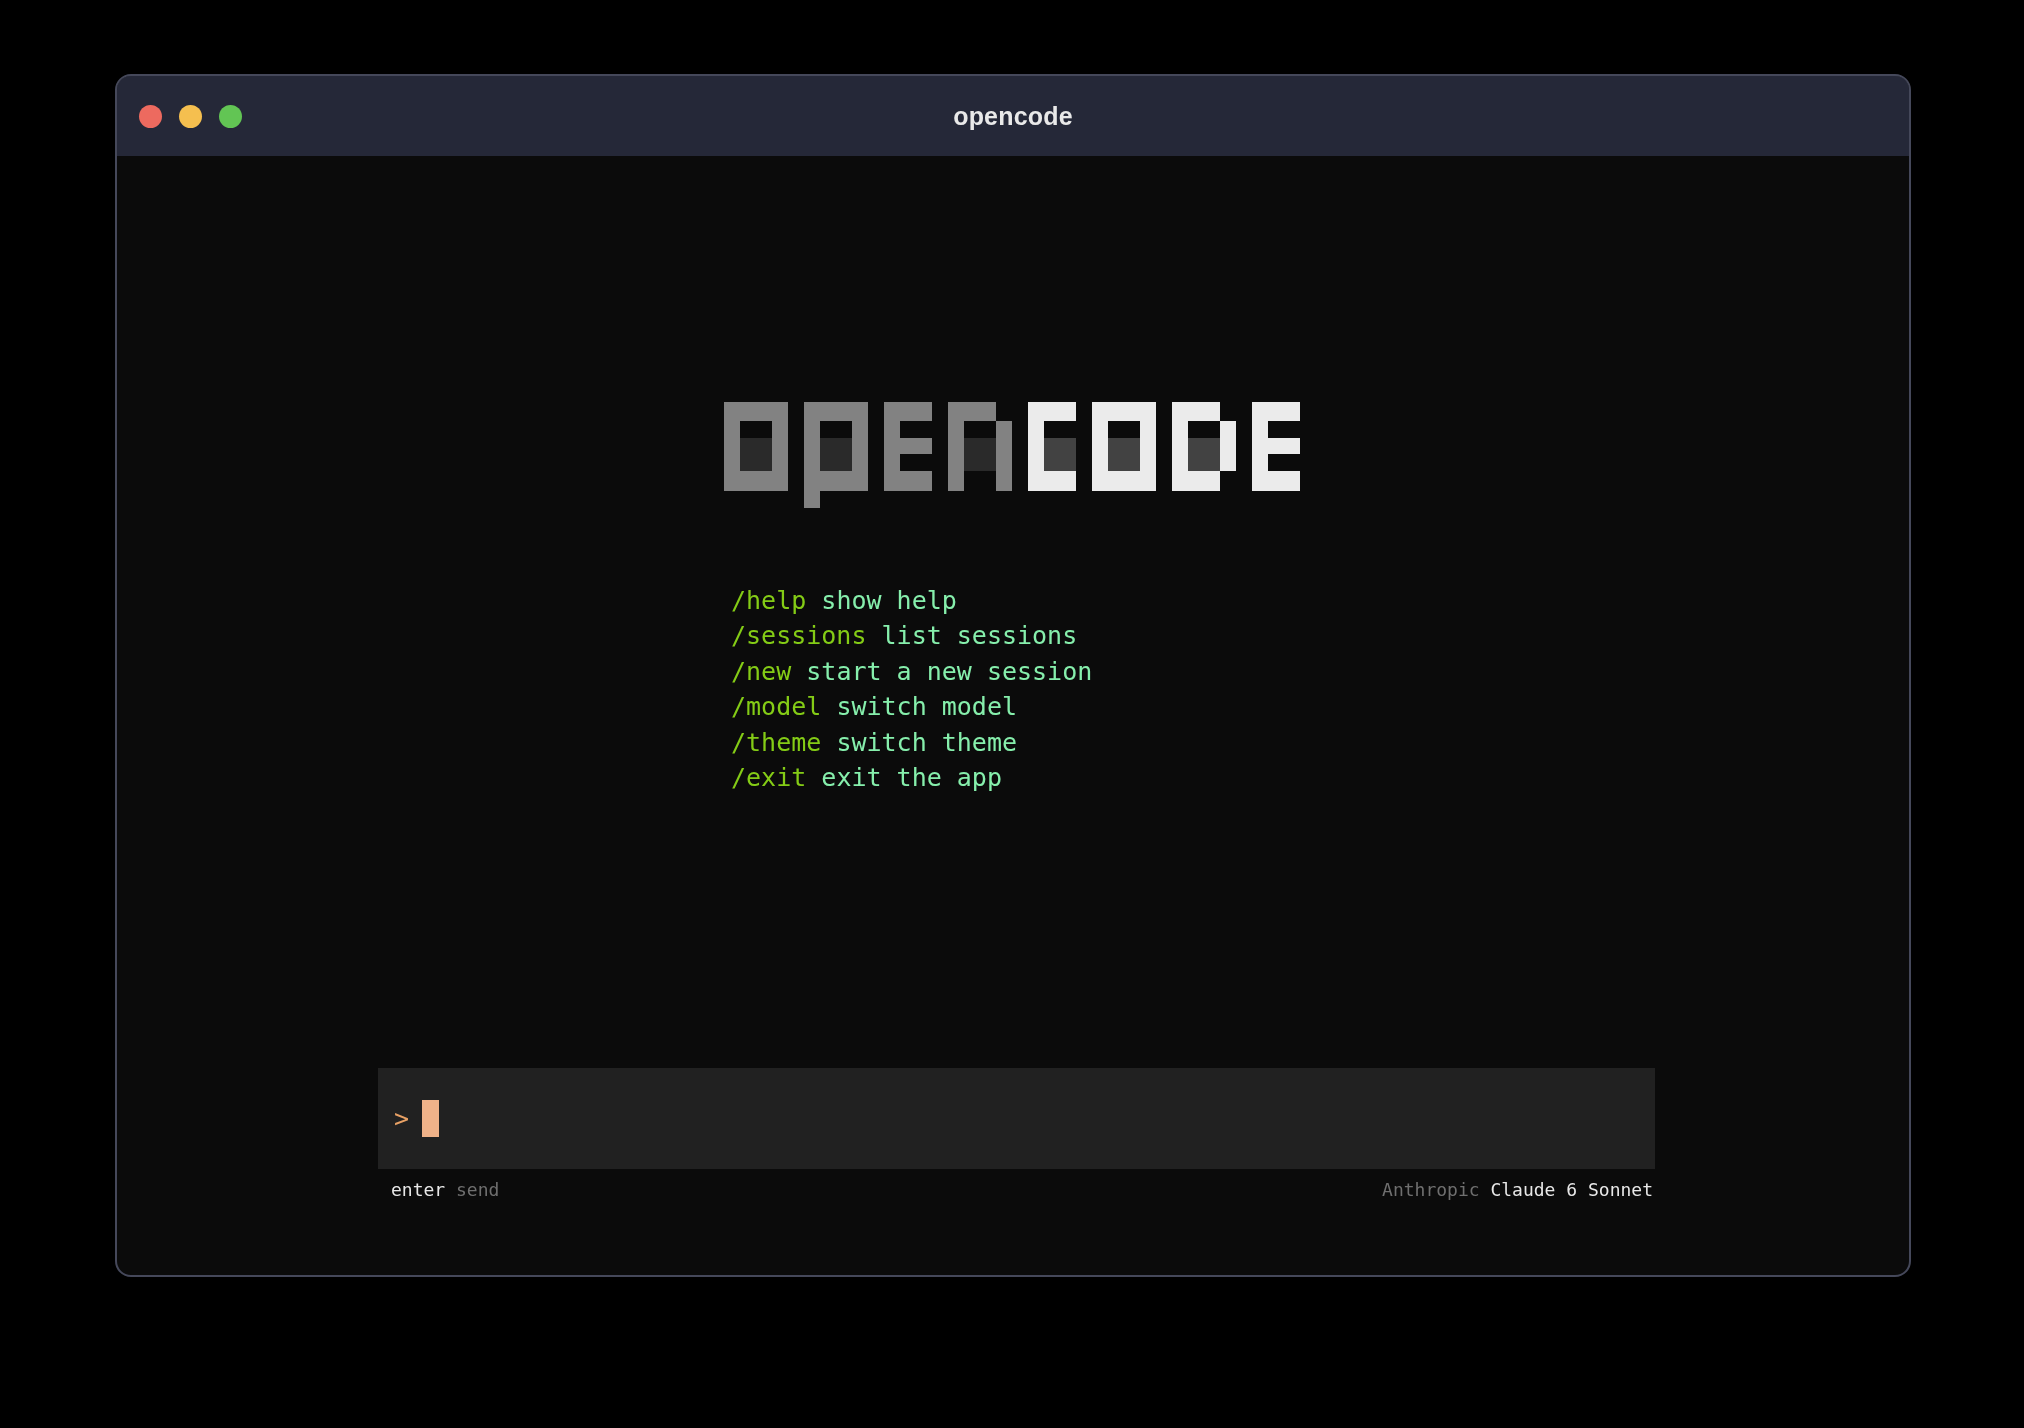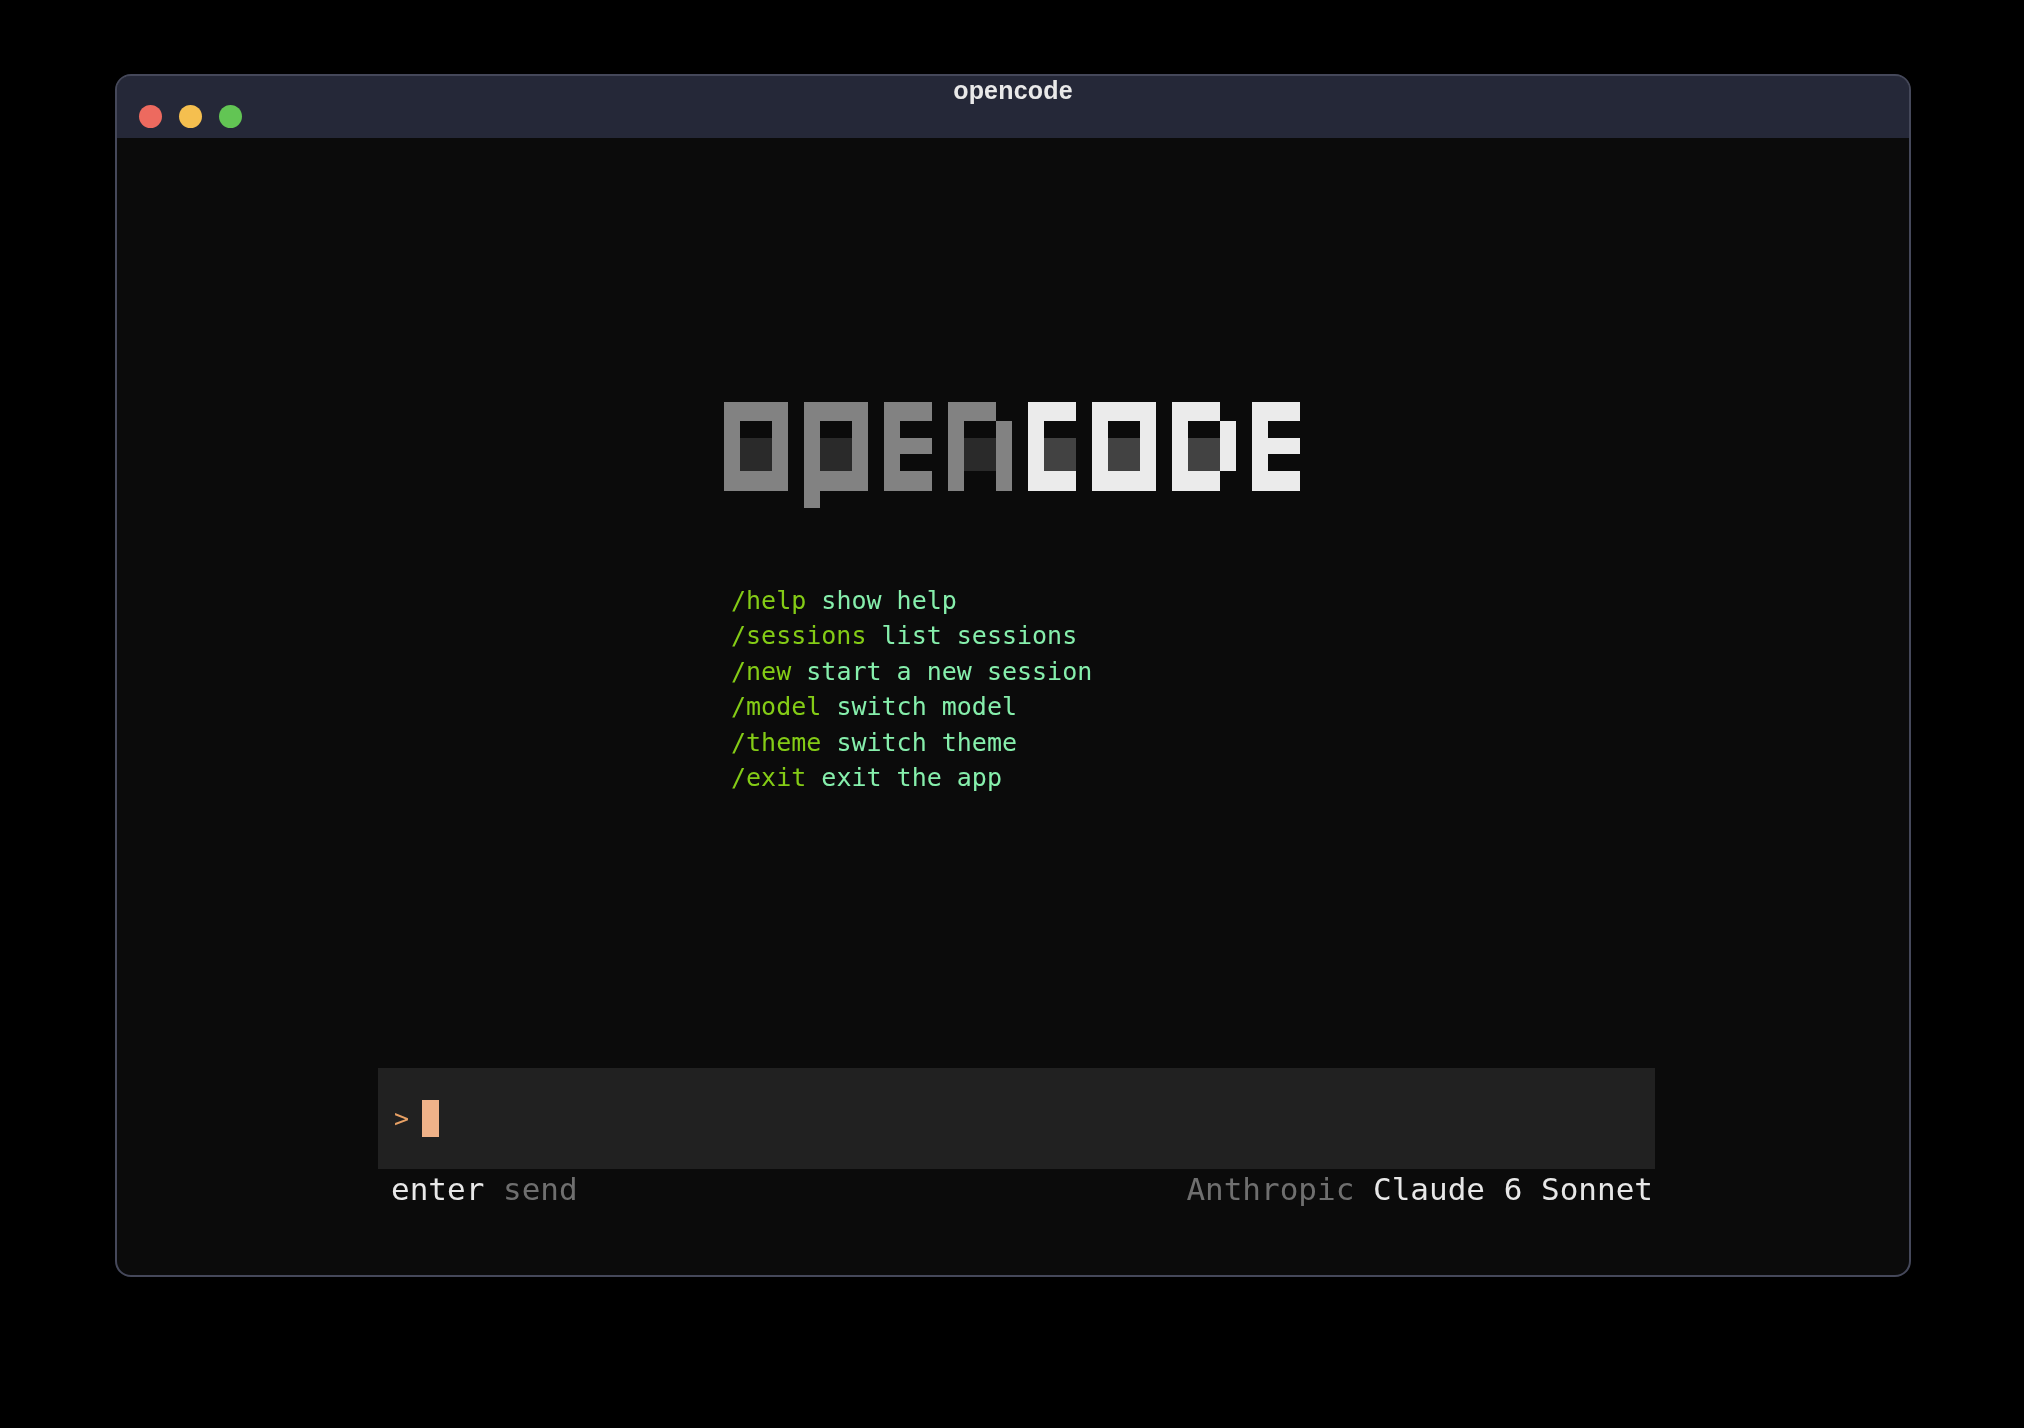--- a/index.html
+++ b/index.html
@@ -2,22 +2,22 @@
 <html><head>
 <meta charset="utf-8">
 <style>
   html,body{margin:0;padding:0;background:#000;}
   #stage{position:relative;width:2024px;height:1428px;background:#000;overflow:hidden;
          font-family:"DejaVu Sans Mono","Liberation Mono",monospace;}
   
   #window{position:absolute;left:115px;top:74px;width:1796px;height:1203px;
           background:#0b0b0b;border:2px solid #45485a;border-radius:16px;
           box-shadow:inset 0 2px 0 rgba(130,134,155,.55);box-sizing:border-box;overflow:hidden;}
-  #titlebar{position:absolute;left:0;top:0;width:100%;height:62px;background:#252838;
-            display:flex;justify-content:center;}
+  #titlebar{position:absolute;left:0;top:0;width:100%;height:80px;background:#252838;
+            display:flex;align-items:center;justify-content:center;}
   .traffic{position:absolute;left:22px;top:0;height:80px;display:flex;align-items:center;gap:17px;}
   .tl{width:23px;height:23px;border-radius:50%;border:none;padding:0;cursor:default;}
   #title{color:#e9e9e9;font-family:"Liberation Sans",sans-serif;font-weight:bold;font-size:25px;letter-spacing:.2px;}
   
   #logo{position:absolute;left:607px;top:326px;width:576px;height:107px;}
   #logo .px{position:absolute;}
   #version{position:absolute;left:607px;top:430px;width:576px;text-align:right;
            color:#6a6a6a;font-size:25px;line-height:28px;}
   
   #commands{position:absolute;left:614px;top:507px;font-size:25px;line-height:35.4px;white-space:pre;}
@@ -25,21 +25,21 @@
   #commands .desc{color:#86efac;}
   
   #inputbox{position:absolute;left:261px;top:992px;width:1277px;height:101px;background:#212121;
             display:flex;align-items:center;box-sizing:border-box;padding:0 16px;cursor:text;}
   #prompt{color:#e8a165;font-size:25px;margin-right:13px;}
   #inputvalue{color:#e8e8e8;font-size:25px;}
   #cursor{display:inline-block;width:17px;height:37px;background:#efb289;vertical-align:middle;}
   
   #footer{position:absolute;left:261px;top:1096px;width:1277px;box-sizing:border-box;
           padding:0 2px 0 13px;display:flex;justify-content:space-between;
-          font-size:31px;line-height:35px;}
+          font-size:18px;line-height:35px;}
   .fg-white{color:#e8e8e8;}
   .fg-muted{color:#6f6f6f;}
 </style>
 </head>
 <body>
 
 <div id="stage">
   <div id="window">
 
     <div id="titlebar">

